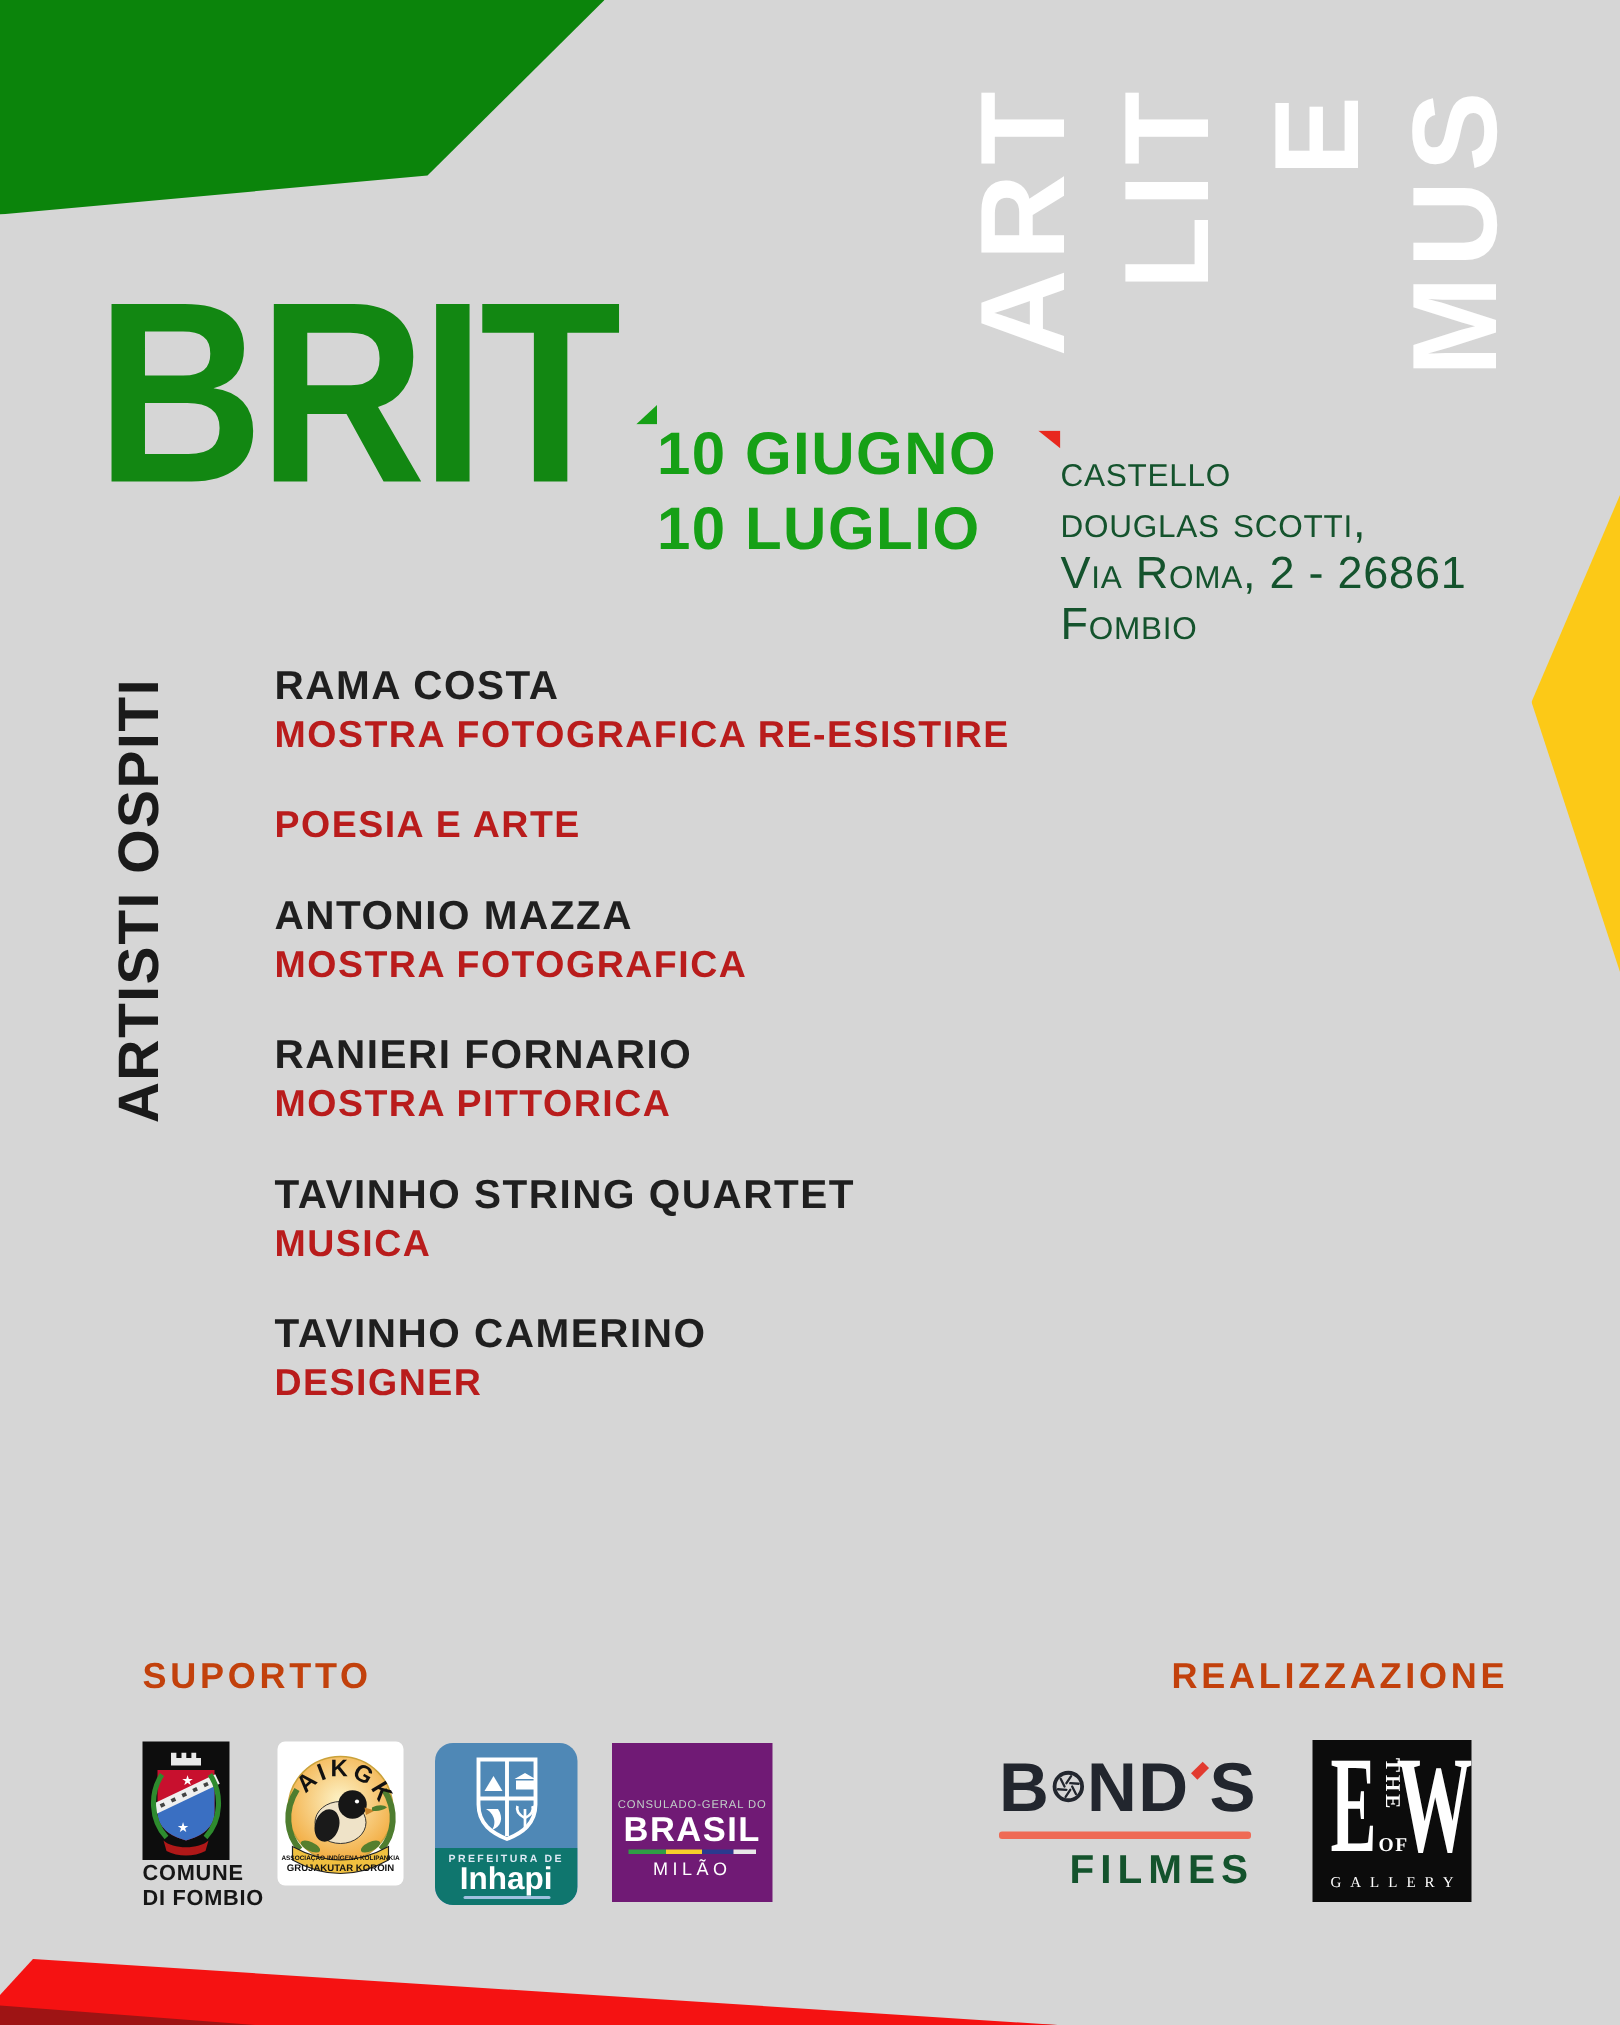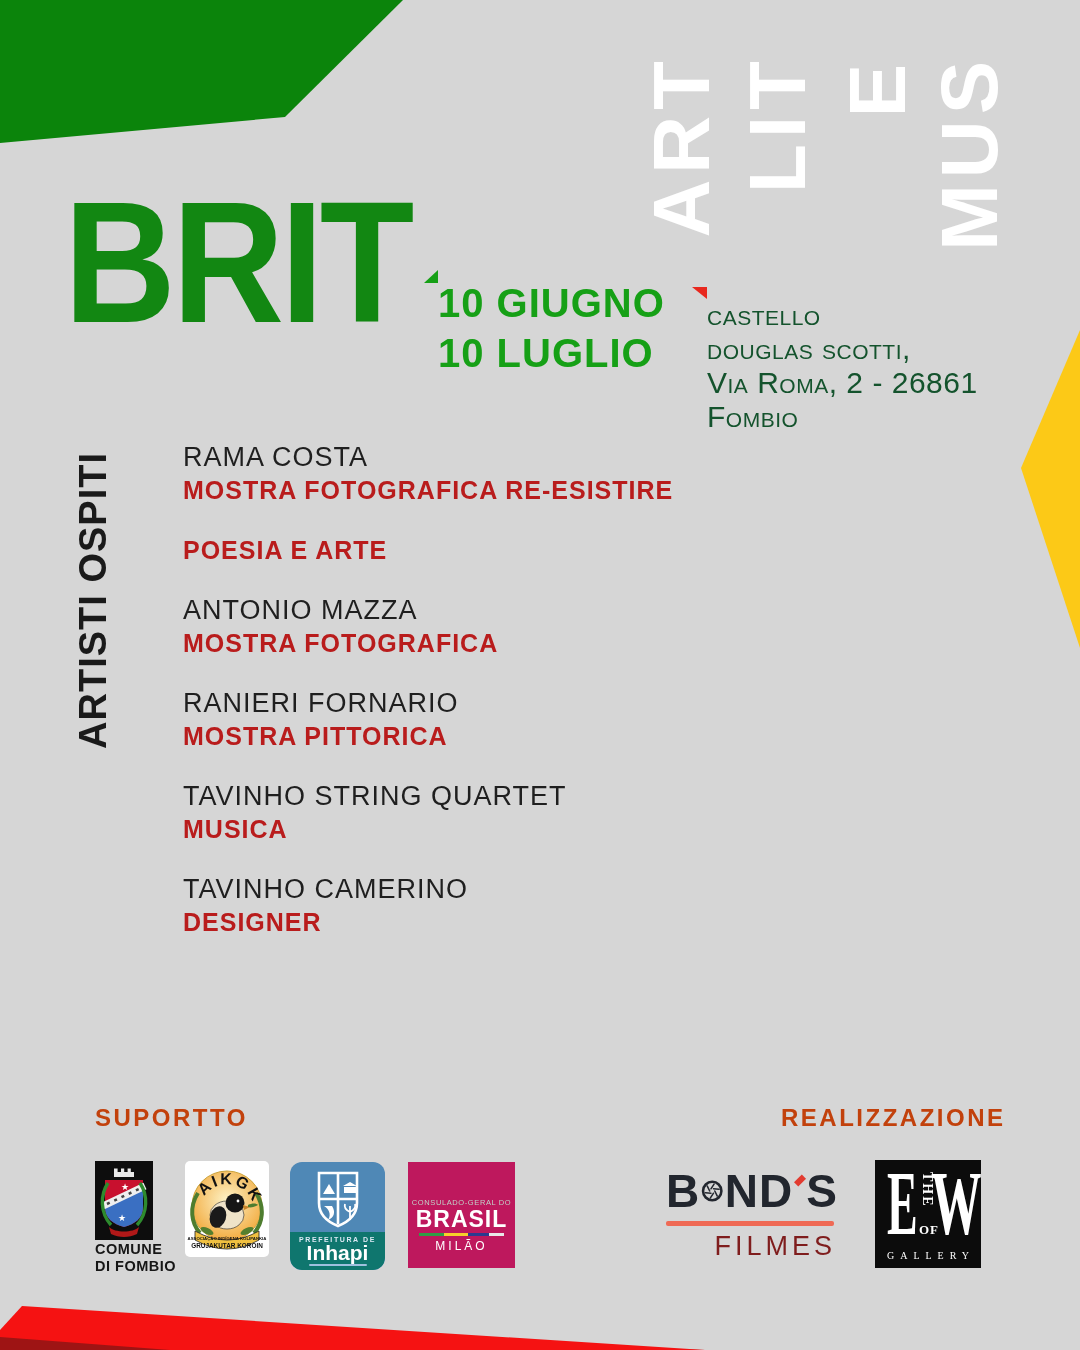--- a/index.html
+++ b/index.html
@@ -46,60 +46,60 @@
     font-variant:small-caps;
   }
   
   .vlabel{
     position:absolute;left:74px;top:452px;
     writing-mode:vertical-rl;transform:rotate(180deg);
     font-size:38px;font-weight:bold;line-height:1;letter-spacing:1px;color:#1a1a1a;
   }
   .artists{position:absolute;left:183px;top:441px;}
   .artist{margin-bottom:27px;}
-  .artist .name{font-size:27px;font-weight:normal;letter-spacing:1px;line-height:33px;color:#1f1f1f;}
+  .artist .name{font-size:27px;font-weight:bold;letter-spacing:1px;line-height:33px;color:#1f1f1f;}
   .artist .role{font-size:25px;font-weight:bold;letter-spacing:1px;line-height:33px;color:#b91c1c;}
   
   .sec-label{position:absolute;font-size:24px;font-weight:bold;letter-spacing:2.5px;color:#c2410c;}
   .label-support{left:95px;top:1104px;}
   .label-realization{left:781px;top:1104px;}
   
   .fombio-box{position:absolute;left:95px;top:1161px;width:58px;height:79px;background:#0d0d0d;}
   .fombio-caption{position:absolute;left:95px;top:1241px;font-size:14.5px;font-weight:bold;
     line-height:17px;letter-spacing:.5px;color:#161616;white-space:nowrap;}
   .aikgk-box{position:absolute;left:185px;top:1161px;width:84px;height:96px;background:#fff;border-radius:5px;overflow:hidden;}
   .inhapi-box{position:absolute;left:290px;top:1162px;width:95px;height:108px;border-radius:12px;
     background:#4f88b6;overflow:hidden;}
   .inhapi-shield{position:absolute;left:50%;top:8px;transform:translateX(-50%);}
   .inhapi-band{position:absolute;left:0;bottom:0;width:100%;height:38px;background:#0f766e;
     border-radius:0 0 12px 12px;text-align:center;color:#fff;}
   .inhapi-pref{font-size:7px;letter-spacing:1.6px;margin-top:4px;color:#dce9f5;font-weight:bold;}
   .inhapi-name{font-size:21px;font-weight:bold;line-height:20px;}
   .inhapi-micro{width:58px;height:2px;background:#9fc0de;margin:1px auto 0;border-radius:1px;}
-  .brasil-box{position:absolute;left:408px;top:1162px;width:107px;height:106px;background:#be185d;
+  .brasil-box{position:absolute;left:408px;top:1162px;width:107px;height:106px;background:#701a75;
     text-align:center;color:#fff;box-sizing:border-box;padding-top:36px;}
   .brasil-line1{font-size:7.5px;letter-spacing:.6px;color:#c2d2c9;}
   .brasil-name{font-size:23px;font-weight:bold;letter-spacing:1px;line-height:24px;}
   .brasil-stripe{display:flex;width:86px;height:3px;margin:2px auto 3px;}
   .brasil-stripe i{display:block;height:100%;}
   .bs-green{width:30%;background:#2f9e45;}
   .bs-yellow{width:28%;background:#f6cf2a;}
   .bs-blue{width:24%;background:#2b3a8f;}
   .bs-white{width:18%;background:#e8e8e8;}
   .brasil-city{font-size:12px;letter-spacing:3px;}
   
   .bonds{position:absolute;left:666px;top:1168px;width:172px;}
   .bonds-row{display:flex;align-items:center;font-size:46px;font-weight:bold;
     letter-spacing:1px;color:#22262e;line-height:1;}
   .bonds-aperture{margin:0 1px;}
   .bonds-diamond{width:11px;height:11px;background:#e23b30;transform:rotate(45deg);
     margin:-22px 3px 0 4px;}
   .bonds-line{margin-top:7px;width:168px;height:5px;background:#ef6a55;border-radius:2px;}
   .bonds-sub{margin-top:5px;text-align:right;padding-right:2px;
-    font-size:27px;letter-spacing:4px;color:#7f1d1d;}
+    font-size:27px;letter-spacing:4px;color:#14532d;font-weight:bold;}
   .ew-box{position:absolute;left:875px;top:1160px;width:106px;height:108px;background:#0c0c0c;
     color:#fff;font-family:"Liberation Serif","DejaVu Serif",serif;}
   .ew-e{position:absolute;left:12px;top:6px;font-size:92px;font-weight:bold;line-height:.82;
     display:inline-block;transform:scaleX(.5);transform-origin:left top;}
   .ew-the{position:absolute;left:44px;top:12px;writing-mode:vertical-rl;
     font-size:14px;font-weight:bold;letter-spacing:2px;}
   .ew-of{position:absolute;left:44px;top:62px;font-size:13px;font-weight:bold;letter-spacing:1px;}
   .ew-w{position:absolute;left:56px;top:6px;font-size:92px;font-weight:bold;line-height:.82;
     display:inline-block;transform:scaleX(.55);transform-origin:left top;}
   .ew-gallery{position:absolute;left:0;bottom:7px;width:100%;text-align:center;

